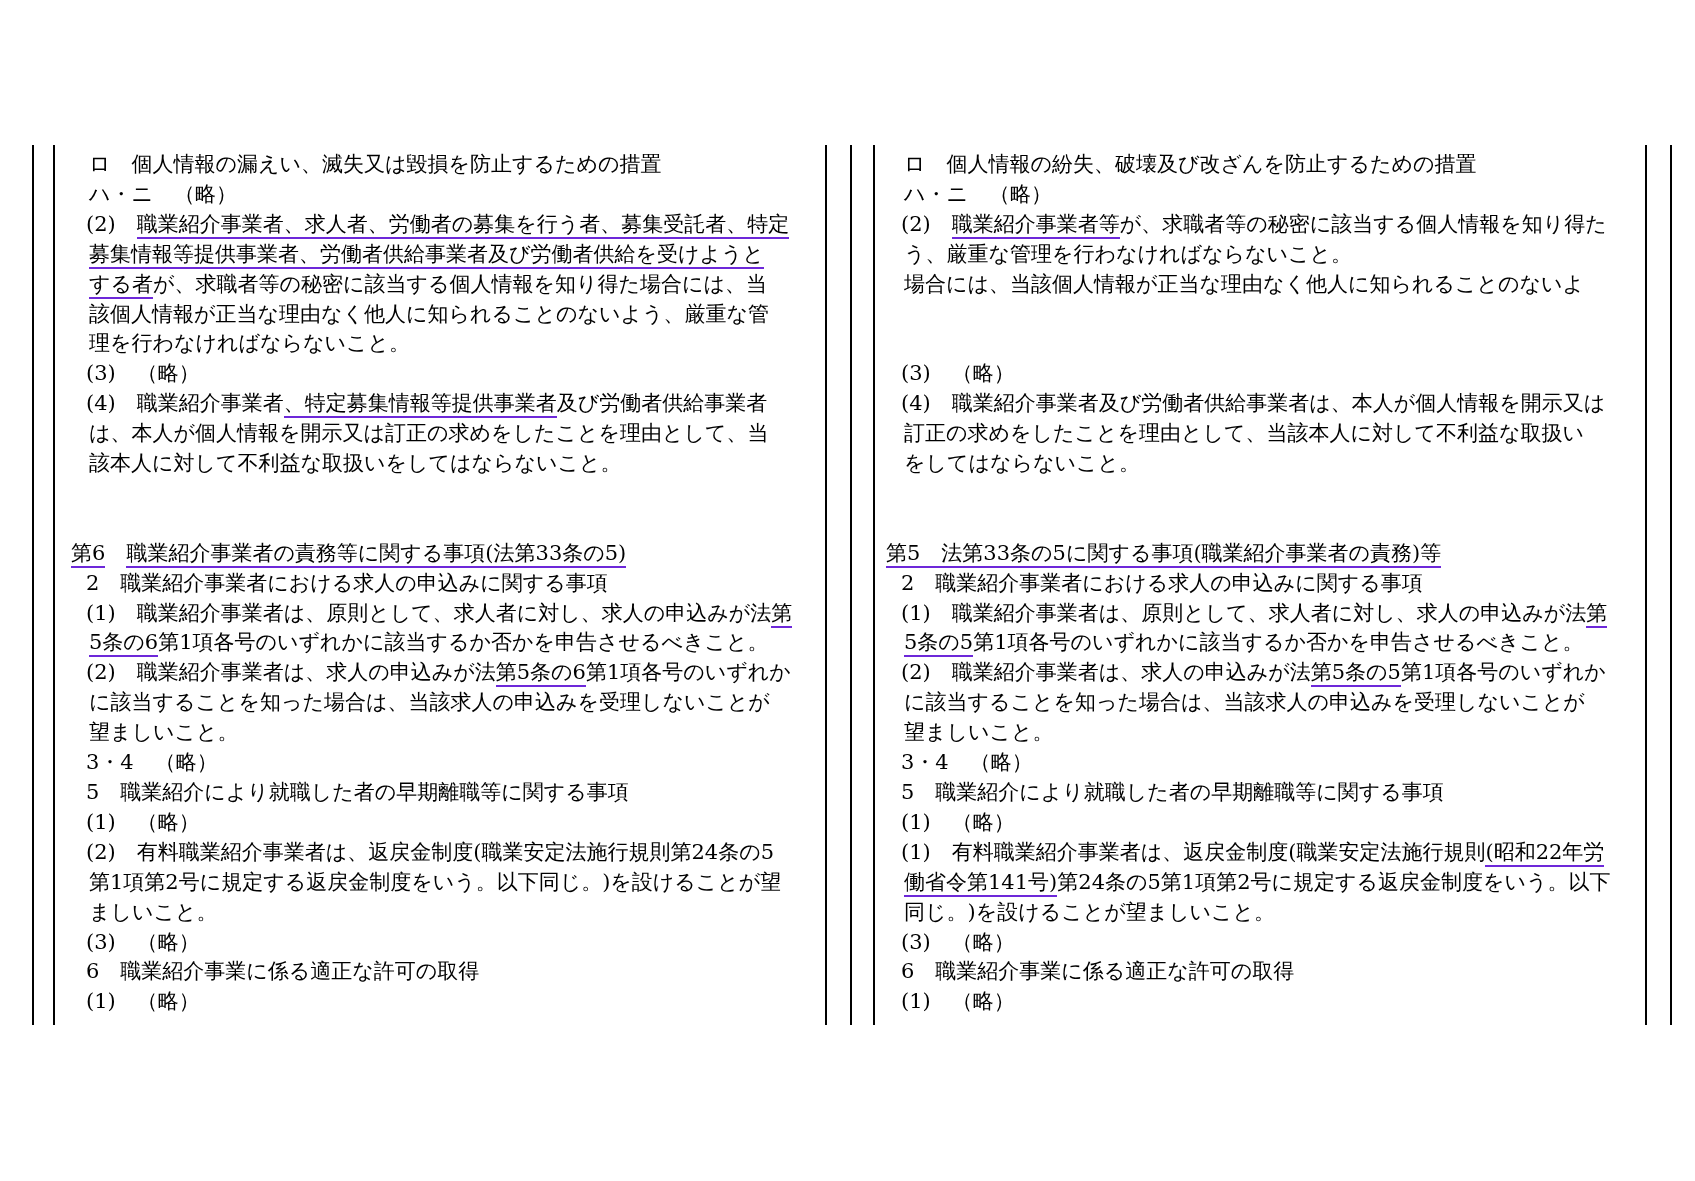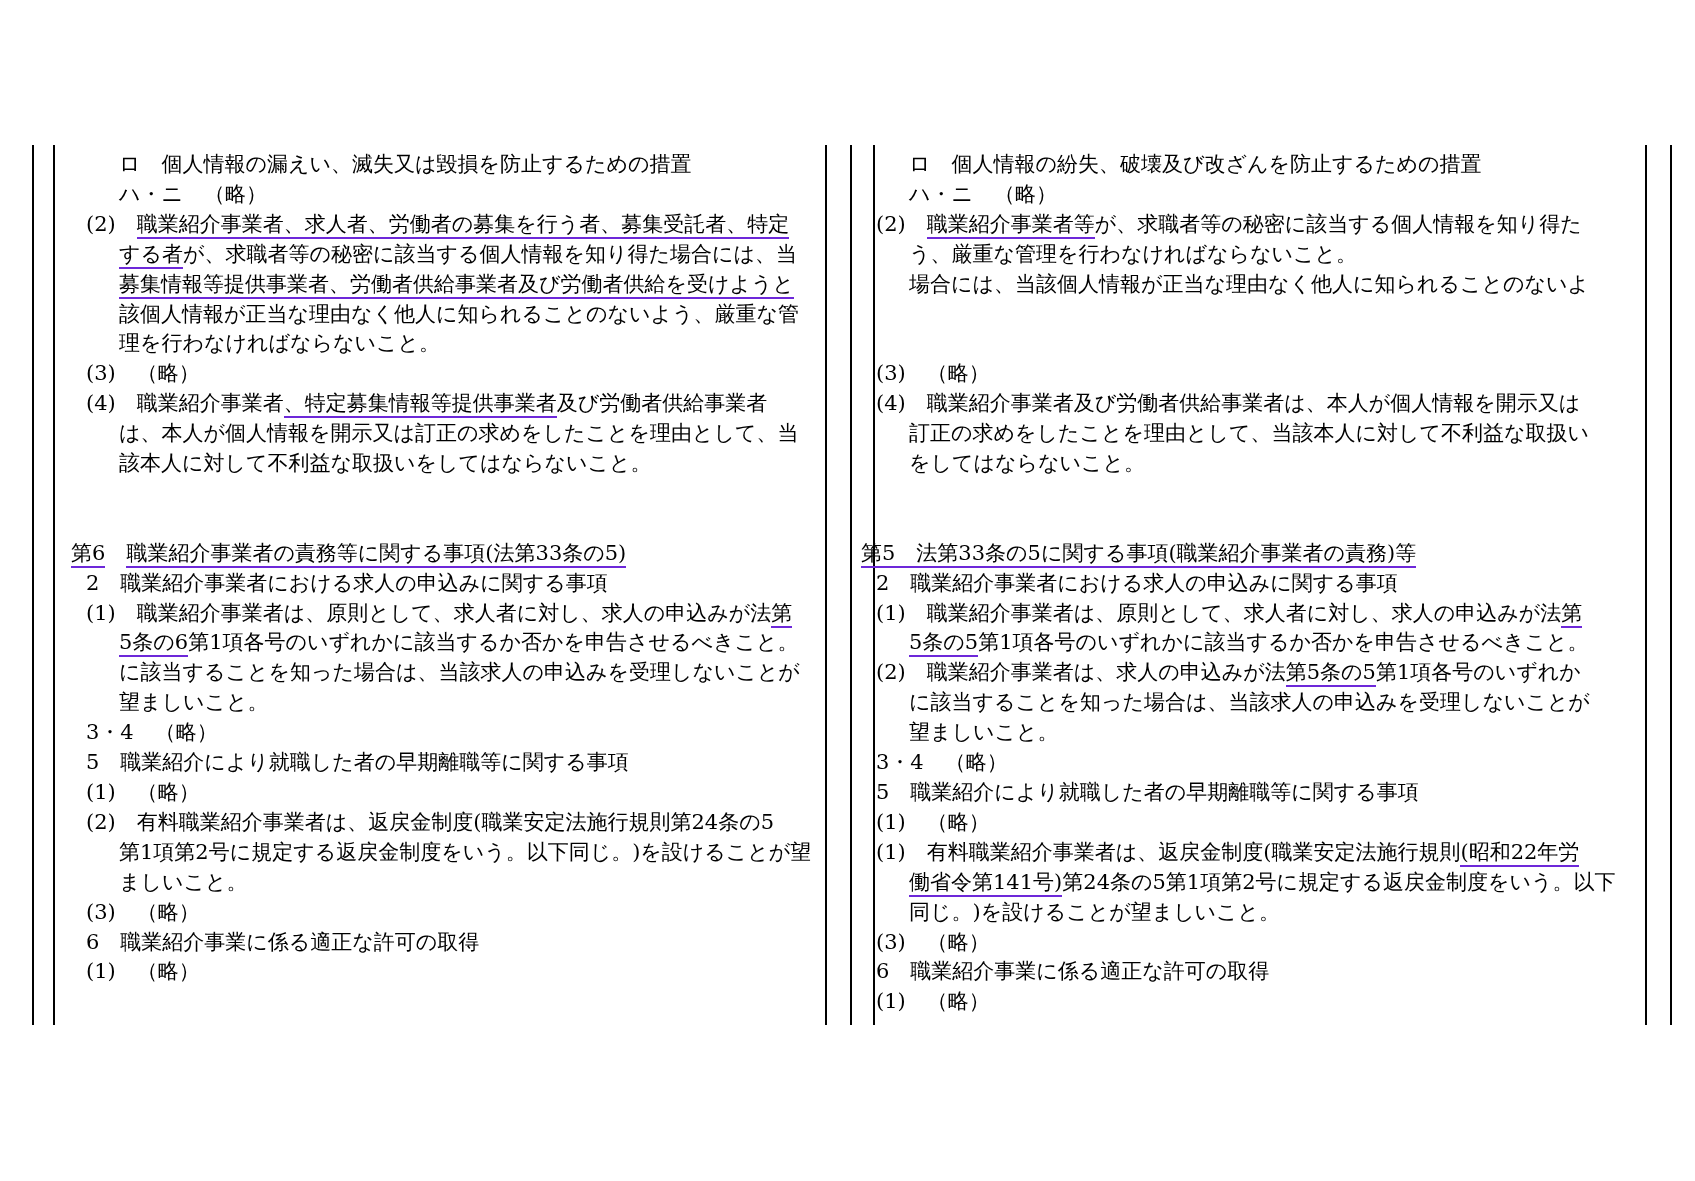--- a/index.html
+++ b/index.html
@@ -21,55 +21,56 @@
     top:150px;
     width:772px;
     font-size:21px;
     line-height:29.9px;
     letter-spacing:0px;
     white-space:nowrap;
   }
   .page-col .line{min-height:29.9px;}
   .ind0{padding-left:18px;}
   .ind1{padding-left:33px;}
-  .ind2{padding-left:66px;}
+  .ind2{padding-left:36px;}
   .seg{display:inline;}
   .u{border-bottom:2px solid #6d28d9;padding-bottom:1px;}
   #col-left{left:53px;}
-  #col-right{left:843px;}
+  #col-right{left:868px;}
 </style>
 </head>
 <body>
 
 <div class="vrule" style="left:32px;"></div>
 <div class="vrule" style="left:53px;"></div>
 <div class="vrule" style="left:825px;"></div>
 <div class="vrule" style="left:850px;"></div>
 <div class="vrule" style="left:873px;"></div>
 <div class="vrule" style="left:1645px;"></div>
 <div class="vrule" style="left:1670px;"></div>
 
 <div id="col-left" class="page-col">
     <div class="line ind2"><span class="seg">ロ　個人情報の漏えい、滅失又は毀損を防止するための措置</span></div>
     <div class="line ind2"><span class="seg">ハ・ニ　（略）</span></div>
     <div class="line ind1"><span class="seg">(2)　</span><span class="seg u">職業紹介事業者、求人者、労働者の募集を行う者、募集受託者、特定</span></div>
+    <div class="line ind2"><span class="seg u">募集情報等提供事業者、労働者供給事業者及び労働者供給を受けようと</span></div>
     <div class="line ind2"><span class="seg u">する者</span><span class="seg">が、求職者等の秘密に該当する個人情報を知り得た場合には、当</span></div>
-    <div class="line ind2"><span class="seg u">募集情報等提供事業者、労働者供給事業者及び労働者供給を受けようと</span></div>
     <div class="line ind2"><span class="seg">該個人情報が正当な理由なく他人に知られることのないよう、厳重な管</span></div>
     <div class="line ind2"><span class="seg">理を行わなければならないこと。</span></div>
     <div class="line ind1"><span class="seg">(3)　（略）</span></div>
     <div class="line ind1"><span class="seg">(4)　職業紹介事業者</span><span class="seg u">、特定募集情報等提供事業者</span><span class="seg">及び労働者供給事業者</span></div>
     <div class="line ind2"><span class="seg">は、本人が個人情報を開示又は訂正の求めをしたことを理由として、当</span></div>
     <div class="line ind2"><span class="seg">該本人に対して不利益な取扱いをしてはならないこと。</span></div>
     <div class="line ind0"></div>
     <div class="line ind0"></div>
     <div class="line ind0"><span class="seg u">第6</span><span class="seg">　</span><span class="seg u">職業紹介事業者の責務等に関する事項(法第33条の5)</span></div>
     <div class="line ind1"><span class="seg">2　職業紹介事業者における求人の申込みに関する事項</span></div>
     <div class="line ind1"><span class="seg">(1)　職業紹介事業者は、原則として、求人者に対し、求人の申込みが法</span><span class="seg u">第</span></div>
     <div class="line ind2"><span class="seg u">5条の6</span><span class="seg">第1項各号のいずれかに該当するか否かを申告させるべきこと。</span></div>
+    <div class="line ind1"><span class="seg">(2)　職業紹介事業者は、求人の申込みが法</span><span class="seg u">第5条の6</span><span class="seg">第1項各号のいずれか</span></div>
     <div class="line ind2"><span class="seg">に該当することを知った場合は、当該求人の申込みを受理しないことが</span></div>
     <div class="line ind2"><span class="seg">望ましいこと。</span></div>
     <div class="line ind1"><span class="seg">3・4　（略）</span></div>
     <div class="line ind1"><span class="seg">5　職業紹介により就職した者の早期離職等に関する事項</span></div>
     <div class="line ind1"><span class="seg">(1)　（略）</span></div>
     <div class="line ind1"><span class="seg">(2)　有料職業紹介事業者は、返戻金制度(職業安定法施行規則第24条の5</span></div>
     <div class="line ind2"><span class="seg">第1項第2号に規定する返戻金制度をいう。以下同じ。)を設けることが望</span></div>
     <div class="line ind2"><span class="seg">ましいこと。</span></div>
     <div class="line ind1"><span class="seg">(3)　（略）</span></div>
     <div class="line ind1"><span class="seg">6　職業紹介事業に係る適正な許可の取得</span></div>

